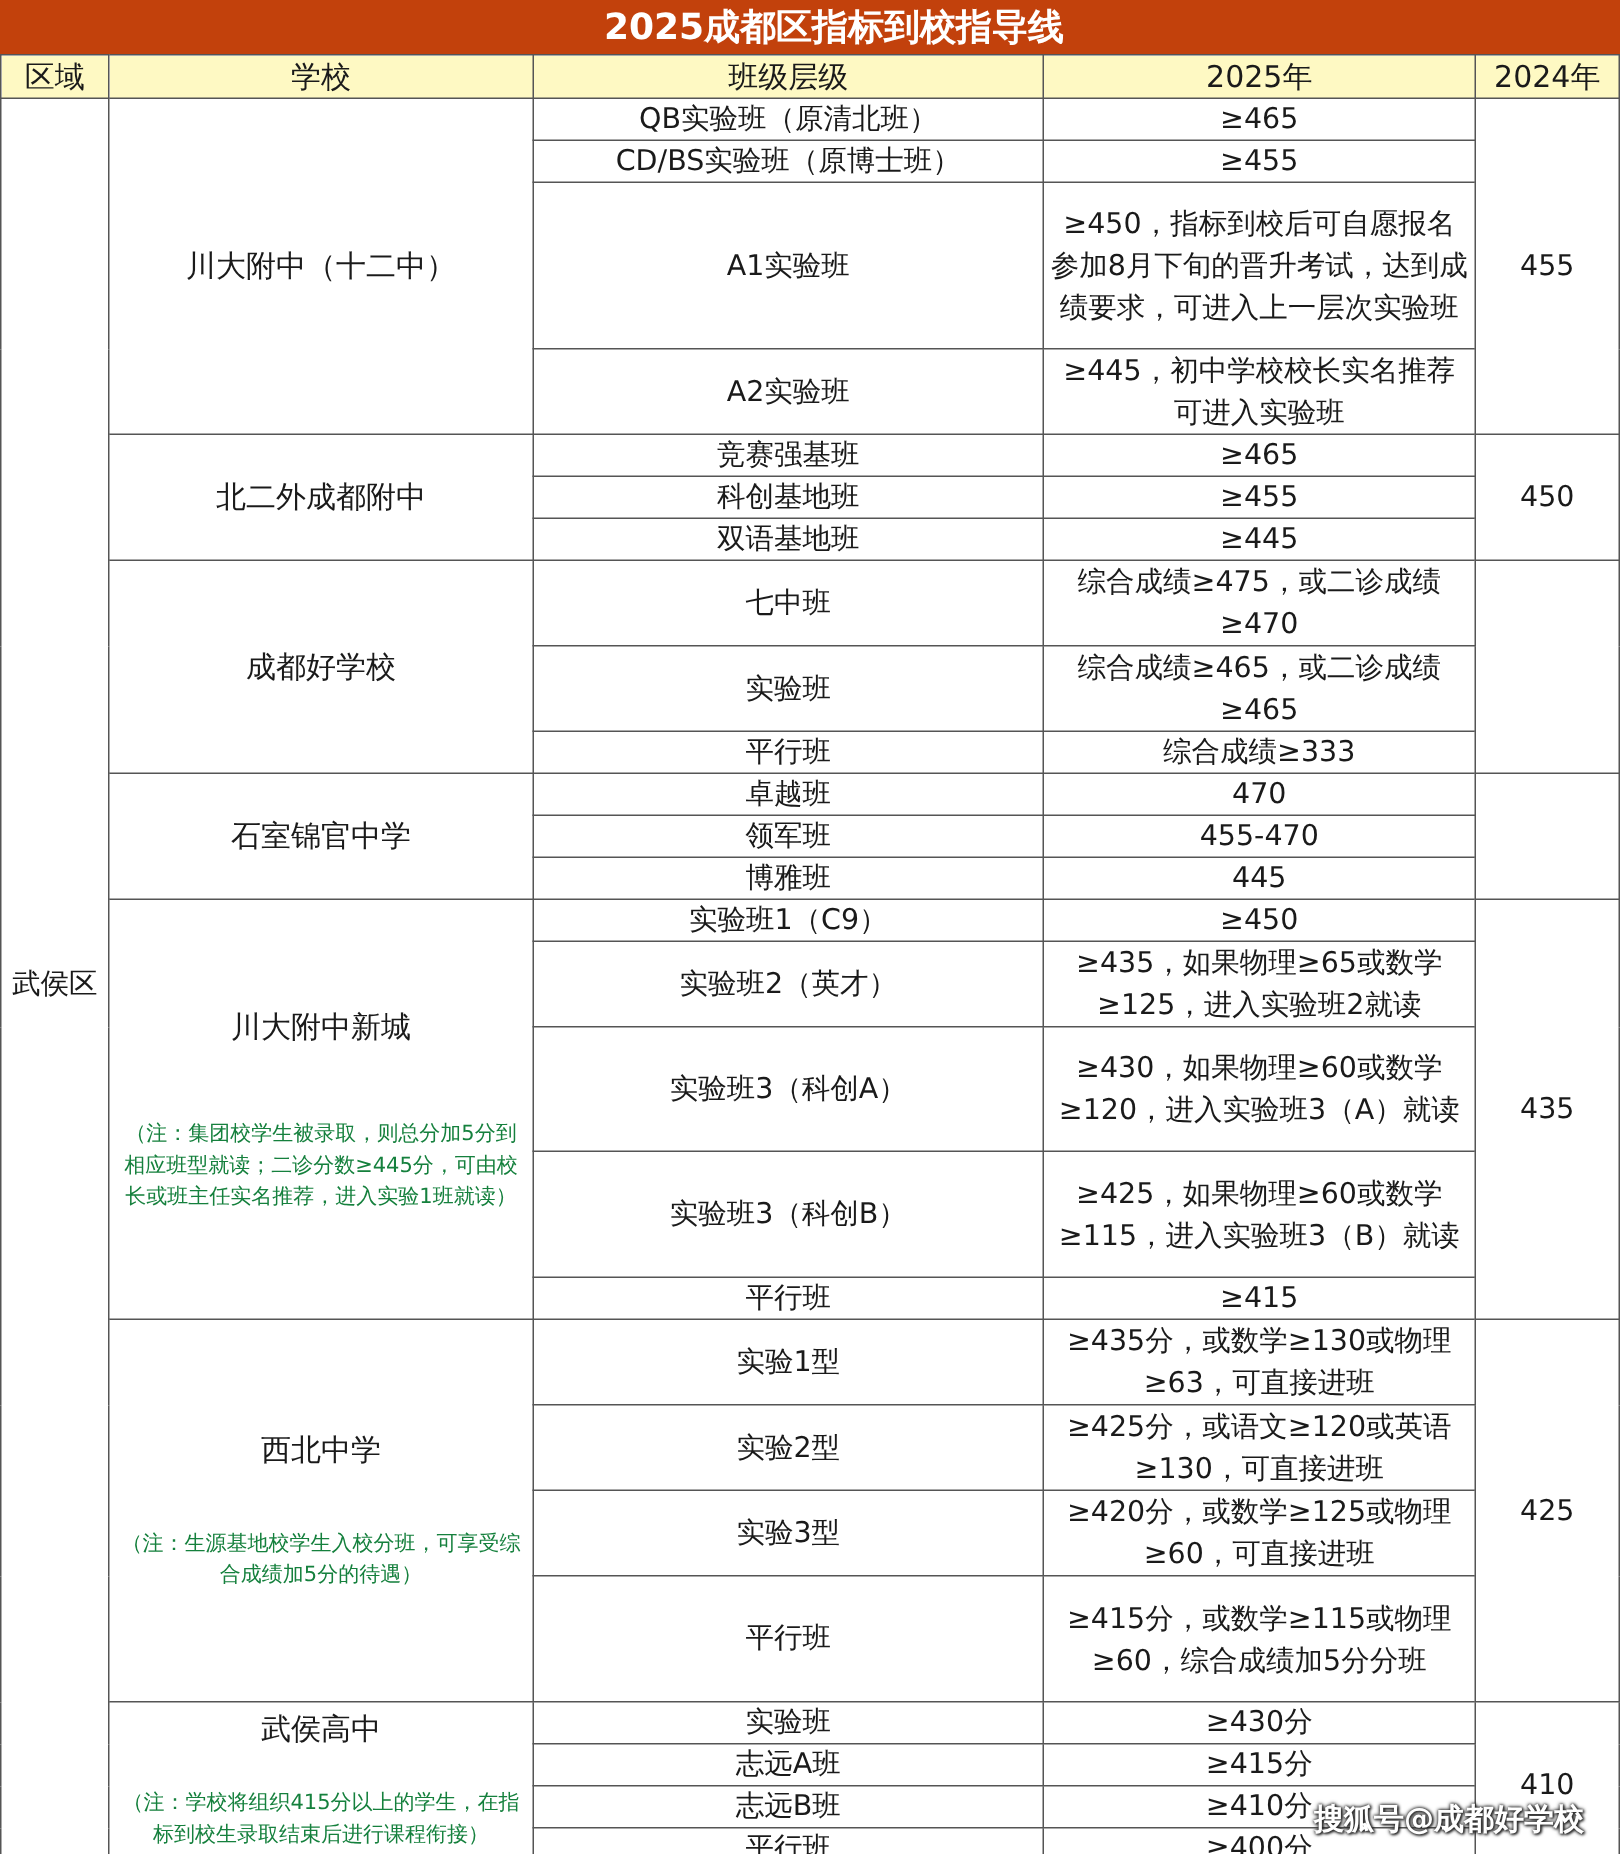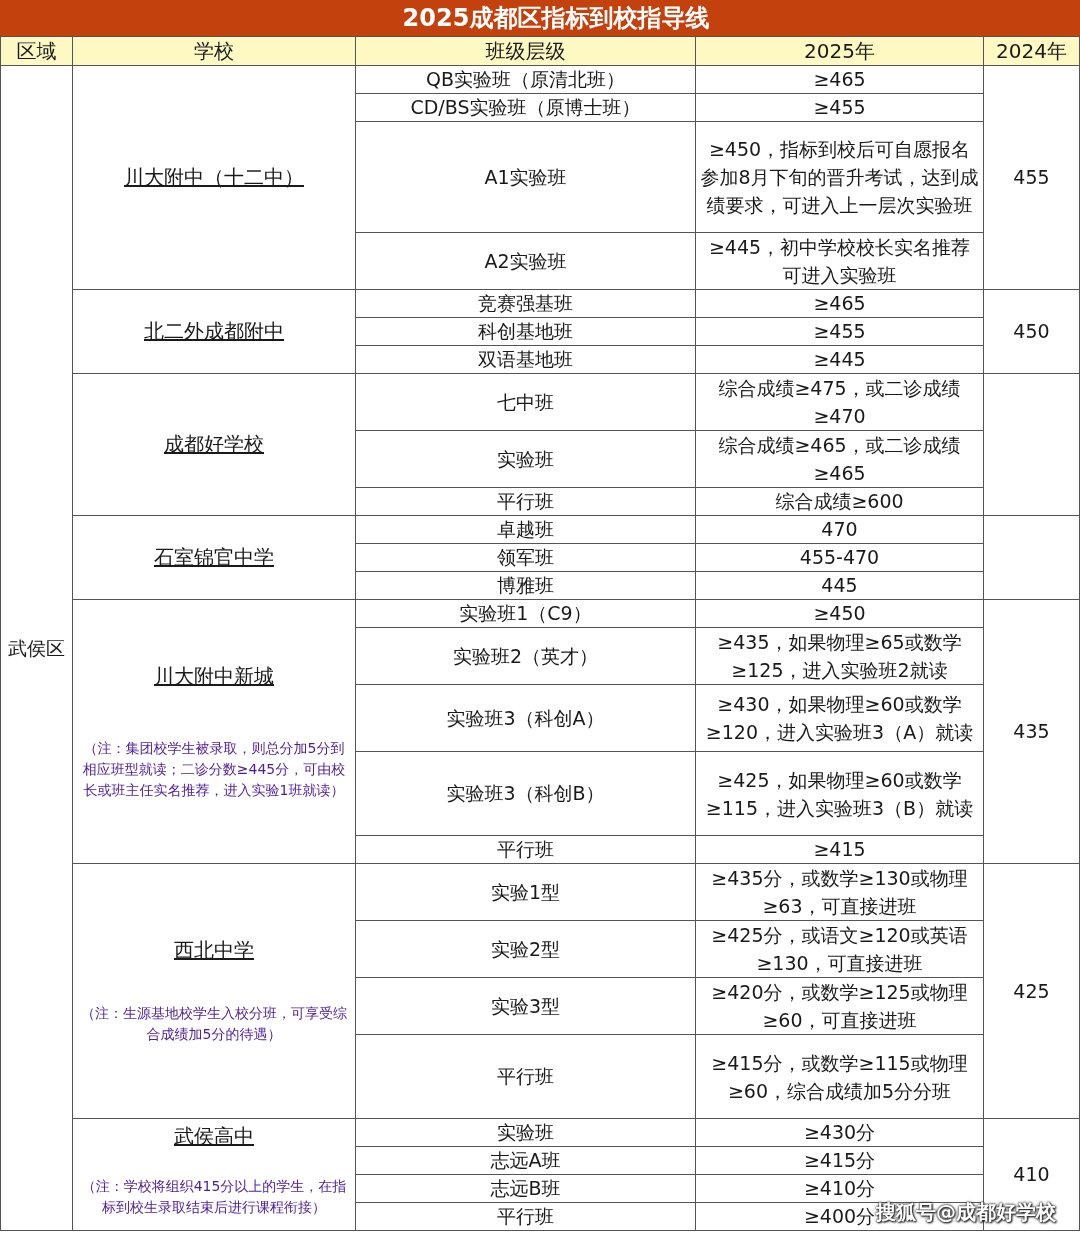--- a/index.html
+++ b/index.html
@@ -10,22 +10,22 @@
   table { position:absolute; left:0; top:36px; width:1080px; border-collapse:collapse; table-layout:fixed; }
   td, th { border:1.5px solid #555; text-align:center; vertical-align:middle; padding:0 4px;
            font-size:19px; line-height:27px; overflow:hidden; font-weight:normal; }
   th { background:#fef9c3; font-size:20px; height:28px; }
   .c-region { width:72px; }
   .c-school { width:283px; }
   .c-class { width:340px; }
   .c-2025 { width:288px; }
   .c-2024 { width:96px; }
   td.wrap { line-height:28px; }
-  .school-name { font-size:20px; display:block;text-decoration:underline; }
-  .note { font-size:14px; line-height:21px; display:block; color:#4c1d95; }
+  .school-name { font-size:20px; display:block; }
+  .note { font-size:14px; line-height:21px; display:block; color:#15803d; }
   .watermark { position:absolute; right:24px; bottom:10px; color:#fff; font-size:20px; font-weight:bold;
                text-shadow:0 0 2px #333, 0 0 3px #333, 1px 1px 2px #000; }
 </style>
 </head>
 <body>
 
 <div class="title">2025成都区指标到校指导线</div>
 
 <table>
   <colgroup>
@@ -92,21 +92,21 @@
       <td>七中班</td>
       <td class="wrap">综合成绩≥475，或二诊成绩≥470</td>
       <td rowspan="3"></td>
     </tr>
     <tr style="height:56px">
       <td>实验班</td>
       <td class="wrap">综合成绩≥465，或二诊成绩≥465</td>
     </tr>
     <tr style="height:28px">
       <td>平行班</td>
-      <td>综合成绩≥600</td>
+      <td>综合成绩≥333</td>
     </tr>
 
     <tr style="height:28px">
       <td rowspan="3">
           <span class="school-name">石室锦官中学</span>
         </td>
       <td>卓越班</td>
       <td>470</td>
       <td rowspan="3"></td>
     </tr>
@@ -125,21 +125,21 @@
         <span class="note">（注：集团校学生被录取，则总分加5分到相应班型就读；二诊分数≥445分，可由校长或班主任实名推荐，进入实验1班就读）</span>
       </td>
       <td>实验班1（C9）</td>
       <td>≥450</td>
       <td rowspan="5">435</td>
     </tr>
     <tr style="height:56px">
       <td>实验班2（英才）</td>
       <td class="wrap">≥435，如果物理≥65或数学≥125，进入实验班2就读</td>
     </tr>
-    <tr style="height:67px">
+    <tr style="height:83px">
       <td>实验班3（科创A）</td>
       <td class="wrap">≥430，如果物理≥60或数学≥120，进入实验班3（A）就读</td>
     </tr>
     <tr style="height:84px">
       <td>实验班3（科创B）</td>
       <td class="wrap">≥425，如果物理≥60或数学≥115，进入实验班3（B）就读</td>
     </tr>
     <tr style="height:28px">
       <td>平行班</td>
       <td>≥415</td>

